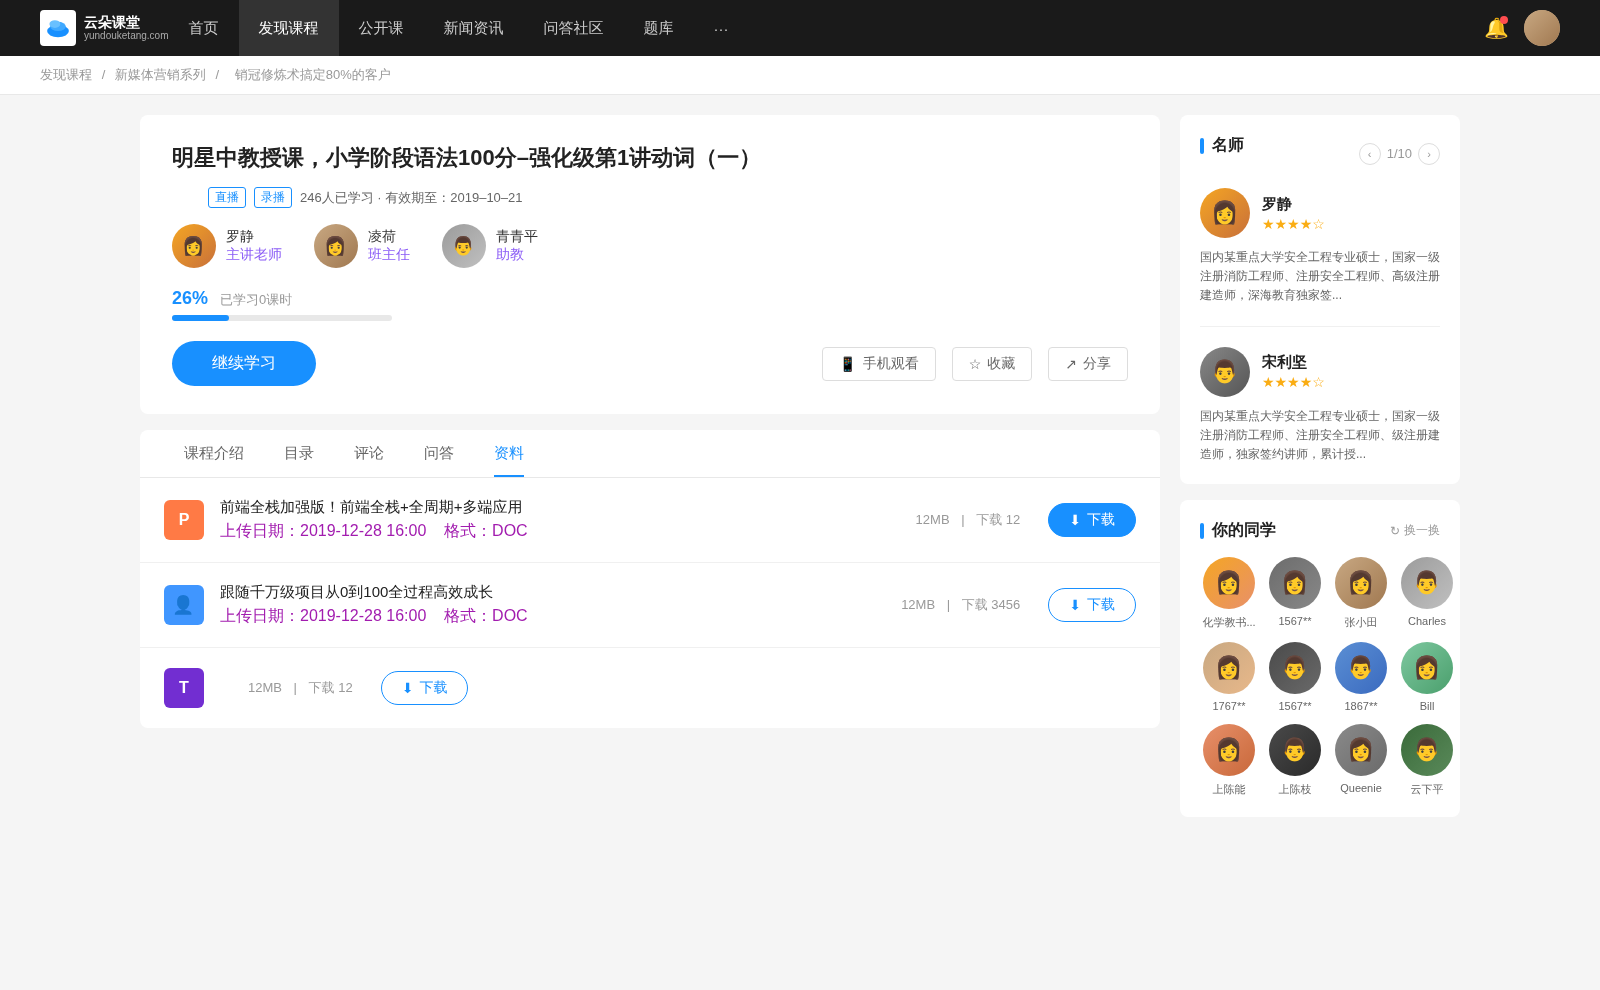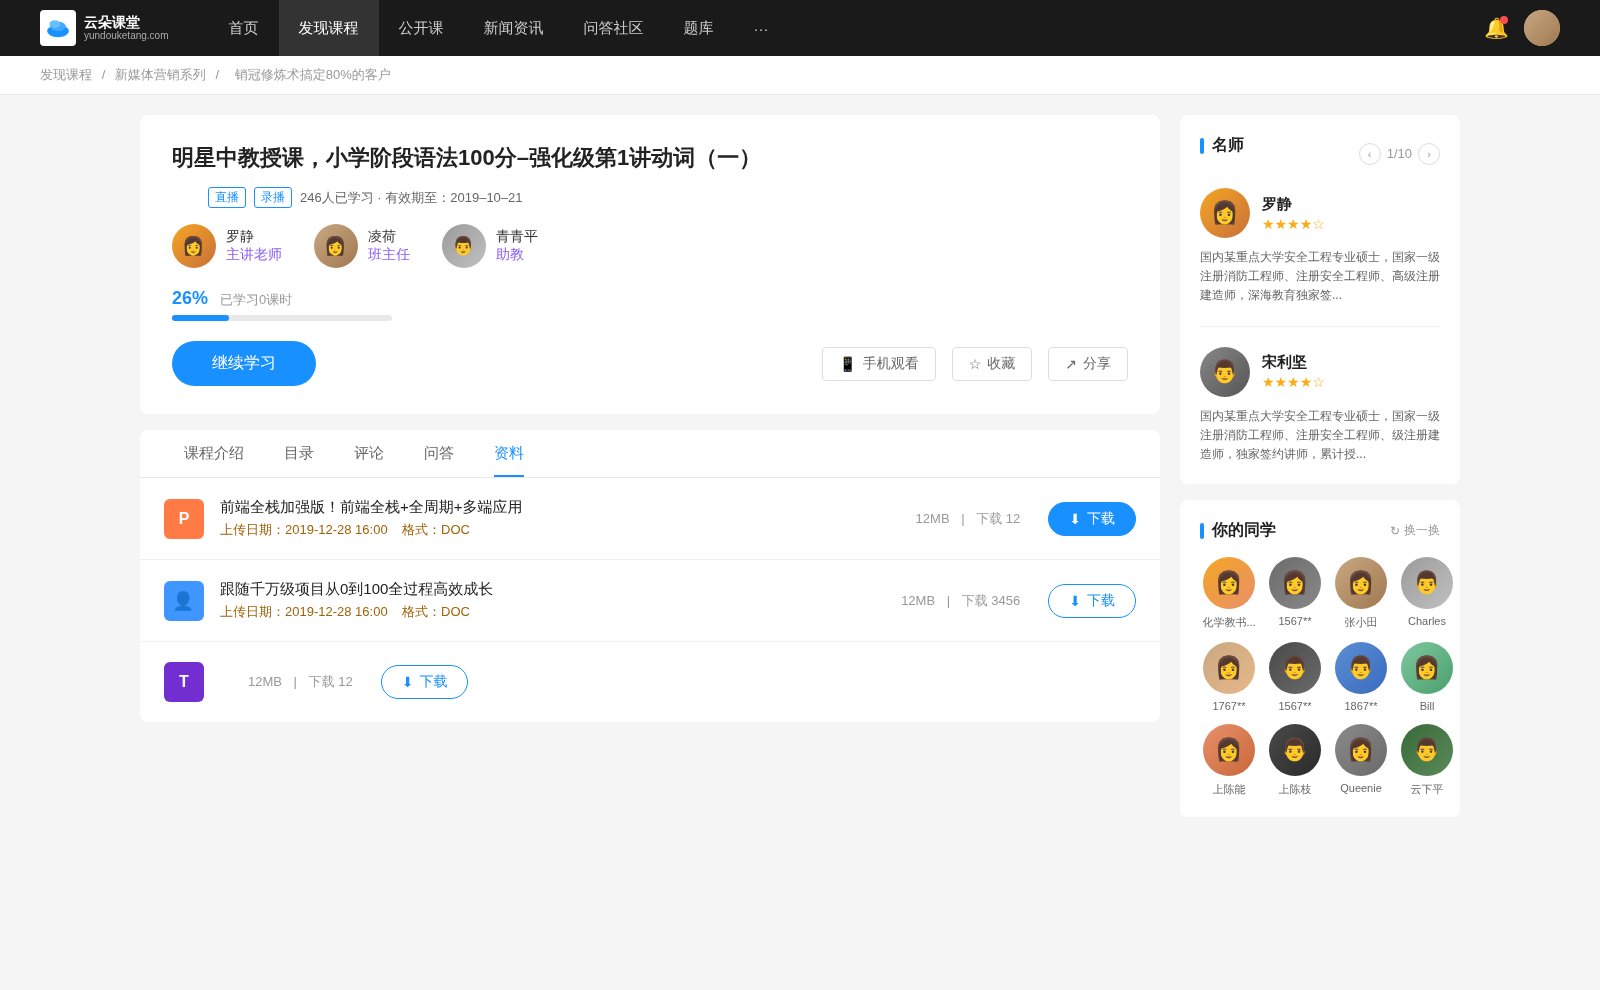--- a/index.html
+++ b/index.html
@@ -1,20 +1,20 @@
 <!DOCTYPE html>
 <html><head>
   <meta charset="utf-8">
   <style>
     * { box-sizing: border-box; margin: 0; padding: 0; }
     body { font-family: -apple-system, BlinkMacSystemFont, "PingFang SC", "Microsoft YaHei", sans-serif; background: #f5f5f5; font-size: 14px; color: #333; }
 
     
     .nav { background: #1a1a1a; height: 56px; display: flex; align-items: center; padding: 0 40px; }
-    .nav-logo { display: flex; align-items: center; margin-right: 40px; }
+    .nav-logo { display: flex; align-items: center; }
     .nav-logo-box { width: 36px; height: 36px; background: #fff; border-radius: 4px; display: flex; align-items: center; justify-content: center; margin-right: 8px; }
     .nav-logo-icon { width: 28px; height: 28px; }
     .nav-logo-text { color: #fff; font-size: 12px; line-height: 1.2; }
     .nav-items { display: flex; align-items: center; gap: 0; flex: 1; }
     .nav-item { color: #ccc; padding: 0 20px; height: 56px; display: flex; align-items: center; cursor: pointer; font-size: 15px; }
     .nav-item.active { background: #333; color: #fff; }
     .nav-right { display: flex; align-items: center; gap: 16px; margin-left: auto; }
     .nav-bell { width: 24px; height: 24px; position: relative; cursor: pointer; color: #fff; font-size: 18px; }
     .nav-bell-dot { position: absolute; top: 0; right: 0; width: 8px; height: 8px; background: #ff4d4f; border-radius: 50%; }
     .nav-avatar { width: 36px; height: 36px; border-radius: 50%; background: #c8a882; overflow: hidden; cursor: pointer; }
@@ -63,21 +63,21 @@
 
     
     .resource-item { display: flex; align-items: center; padding: 20px 24px; border-bottom: 1px solid #f0f0f0; }
     .resource-item:last-child { border-bottom: none; }
     .resource-icon { width: 40px; height: 40px; border-radius: 6px; display: flex; align-items: center; justify-content: center; font-weight: bold; font-size: 16px; color: #fff; margin-right: 16px; flex-shrink: 0; }
     .resource-icon.orange { background: #ff7a45; }
     .resource-icon.blue { background: #4096ff; }
     .resource-icon.purple { background: #722ed1; }
     .resource-info { flex: 1; min-width: 0; }
     .resource-name { font-size: 15px; color: #222; font-weight: 500; margin-bottom: 4px; }
-    .resource-meta { font-size: 13px; color: #a16207; }
+    .resource-meta { font-size: 16px; color: #a21caf; }
     .resource-stats { color: #999; font-size: 13px; margin: 0 24px; white-space: nowrap; }
     .resource-stats span { margin: 0 4px; }
     .btn-download { border: 1px solid #1890ff; color: #1890ff; background: #fff; border-radius: 20px; padding: 7px 20px; font-size: 14px; cursor: pointer; display: flex; align-items: center; gap: 6px; white-space: nowrap; }
     .btn-download.solid { background: #1890ff; color: #fff; }
 
     
     .sidebar { width: 280px; flex-shrink: 0; }
     .sidebar-card { background: #fff; border-radius: 8px; padding: 20px; margin-bottom: 16px; }
     .sidebar-title { font-size: 16px; font-weight: bold; color: #222; margin-bottom: 16px; display: flex; align-items: center; gap: 8px; }
     .sidebar-title-bar { width: 4px; height: 16px; background: #1890ff; border-radius: 2px; }

